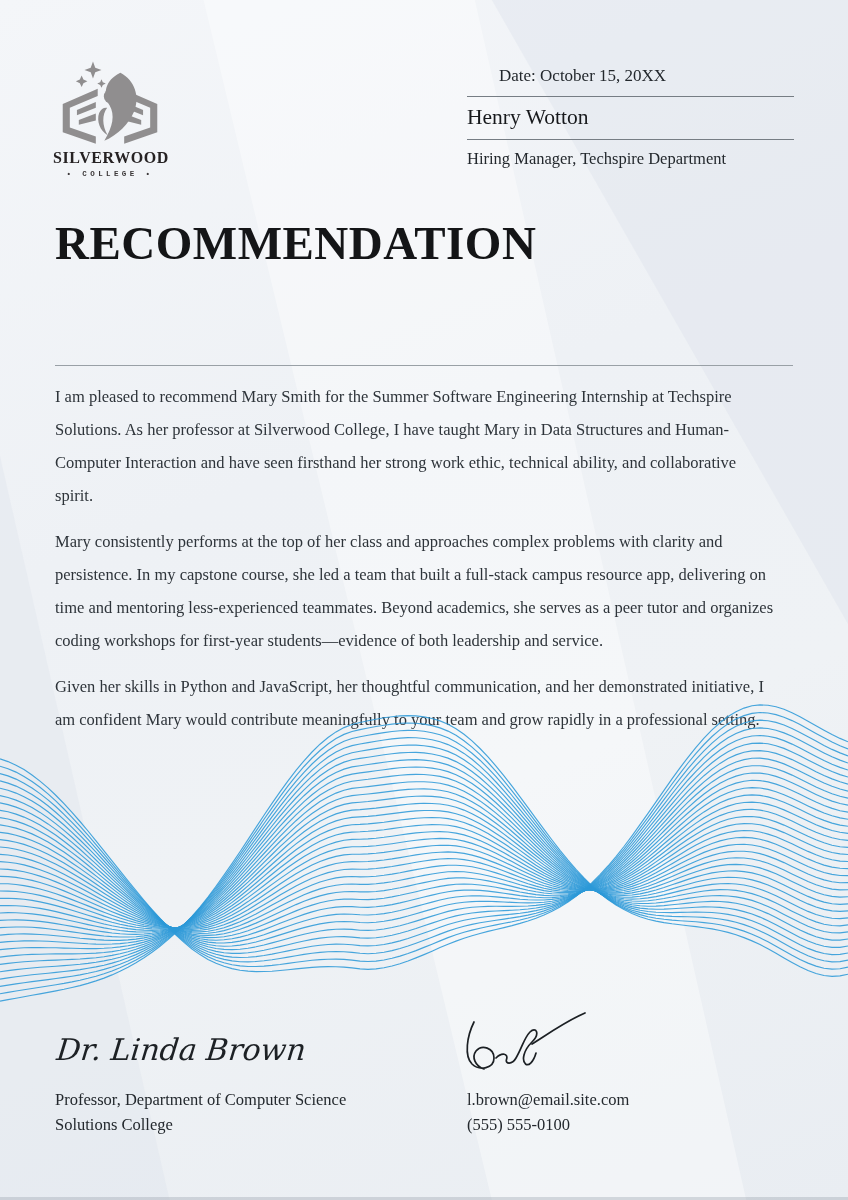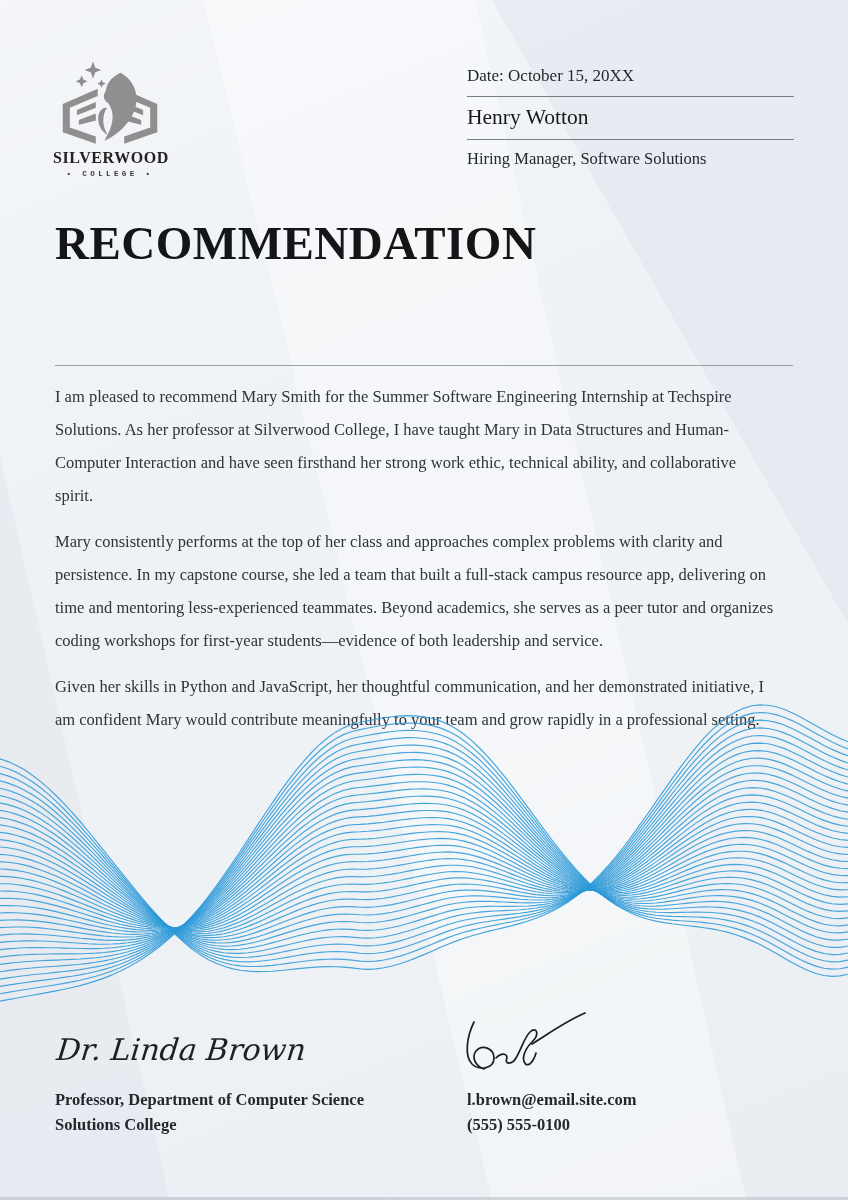--- a/index.html
+++ b/index.html
@@ -23,21 +23,21 @@
   .layer{position:absolute;z-index:1;}
 
   
   .brand{left:53px;top:60px;width:114px;text-align:center;}
   .brand svg{display:block;margin:0 auto;}
   .brand-name{font-size:16px;font-weight:700;letter-spacing:.6px;color:#262223;margin-top:3px;}
   .brand-tag{font-size:7.5px;letter-spacing:3.4px;color:#3a3637;margin-top:3px;font-weight:700;font-family:Liberation Mono, monospace;}
 
   
   .recipient{left:467px;top:66px;width:327px;}
-  .recipient .date{font-size:17px;color:#23282d;padding-bottom:10px;}
+  .recipient .date{font-size:17px;color:#23282d;padding-bottom:10px;margin-left:32px;}
   .recipient .rule{border:none;border-top:1px solid #767d84;margin:0;}
   .recipient .rname{font-size:21.5px;font-weight:400;color:#17191c;padding:8px 0 9px;}
   .recipient .rtitle{font-size:16.5px;color:#23282d;padding-top:9px;}
 
   
   .doc-title{left:55px;top:215px;width:740px;font-size:47px;line-height:57px;color:#141517;letter-spacing:.5px;margin:0;}
   .doc-title .t1{font-weight:700;display:block;}
   .doc-title .t2{font-weight:700;display:block;}
   .title-rule{left:55px;top:365px;width:738px;border:none;border-top:1px solid #99a0a6;margin:0;position:absolute;z-index:1;}
 
@@ -46,21 +46,21 @@
   .letter-body p{font-size:16.5px;line-height:33px;margin:13px 0 0;color:#2e343a;}
   .letter-body p:first-child{margin-top:0;}
 
   
   .wave{left:0;top:695px;width:848px;height:330px;z-index:1;}
 
   
   .script-name{left:55px;top:1032px;font-family:"DejaVu Serif","Liberation Serif",serif;
     font-style:italic;font-size:30px;color:#1d2125;transform:skewX(-6deg);transform-origin:left bottom;}
   .scribble{left:462px;top:1008px;}
-  .cred{top:1087px;width:400px;font-size:16.5px;line-height:25px;color:#23282d;font-weight:bold;}
+  .cred{top:1087px;width:400px;font-size:16.5px;line-height:25px;color:#23282d;}
   .cred.left{left:55px;}
   .cred.right{left:467px;}
 </style>
 </head>
 <body>
 
 <div class="page">
 
   <div class="facet f1"></div>
   <div class="facet f2"></div>
@@ -91,21 +91,21 @@
     </svg>
     <div class="brand-name">SILVERWOOD</div>
     <div class="brand-tag">• COLLEGE •</div>
   </div>
 
   <div class="layer recipient">
     <div class="date">Date: October 15, 20XX</div>
     <hr class="rule">
     <div class="rname">Henry Wotton</div>
     <hr class="rule">
-    <div class="rtitle">Hiring Manager, Software Solutions</div>
+    <div class="rtitle">Hiring Manager, Techspire Department</div>
   </div>
 
   <h1 class="layer doc-title">
     <span class="t2">RECOMMENDATION</span>
   </h1>
   <hr class="title-rule">
 
   <div class="layer letter-body">
     <p>I am pleased to recommend Mary Smith for the Summer Software Engineering Internship at Techspire Solutions. As her professor at Silverwood College, I have taught Mary in Data Structures and Human-Computer Interaction and have seen firsthand her strong work ethic, technical ability, and collaborative spirit.</p>
     <p>Mary consistently performs at the top of her class and approaches complex problems with clarity and persistence. In my capstone course, she led a team that built a full-stack campus resource app, delivering on time and mentoring less-experienced teammates. Beyond academics, she serves as a peer tutor and organizes coding workshops for first-year students—evidence of both leadership and service.</p>

